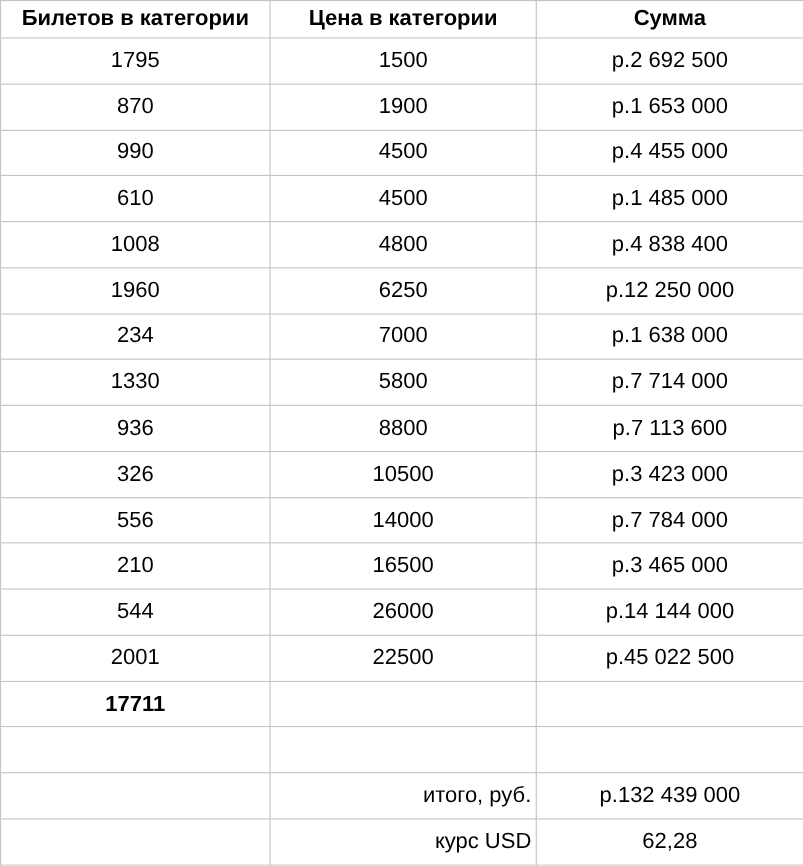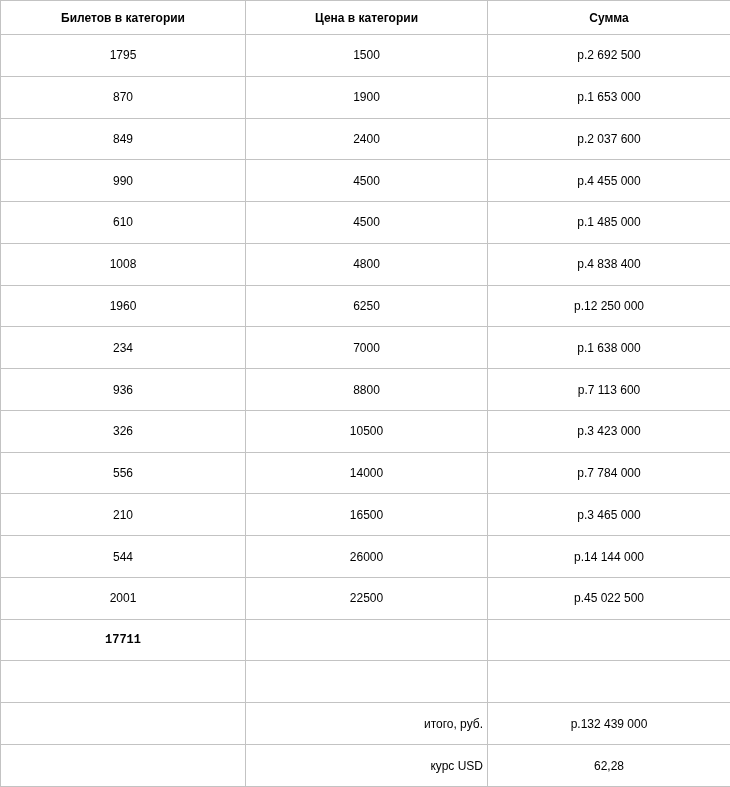--- a/index.html
+++ b/index.html
@@ -9,39 +9,39 @@
     width: 730px;
     height: 787px;
     overflow: hidden;
   }
   table {
     width: 730px;
     height: 787px;
     border-collapse: collapse;
     table-layout: fixed;
     font-family: "Liberation Sans", "DejaVu Sans", sans-serif;
-    font-size: 12px;
+    font-size: 20px;
     color: #000000;
     background: #ffffff;
   }
   col.c1 { width: 245px; }
   col.c2 { width: 242px; }
   col.c3 { width: 243px; }
   tr { height: 34px; }
   th, td {
     border: 1px solid #c3c3c3;
     text-align: center;
     vertical-align: middle;
     padding: 0 4px;
     overflow: hidden;
     white-space: nowrap;
     font-weight: normal;
   }
   th { font-weight: bold; }
-  td.bold { font-weight: bold; font-family: Liberation Mono, monospace; }
+  td.bold { font-weight: bold; }
   td.left { text-align: right; padding-left: 9px; }
 </style>
 </head>
 <body>
 
 <table>
   <colgroup>
     <col class="c1">
       <col class="c2">
       <col class="c3">
@@ -58,25 +58,20 @@
         <td>1795</td>
         <td>1500</td>
         <td>р.2 692 500</td>
       </tr>
       <tr>
         <td>870</td>
         <td>1900</td>
         <td>р.1 653 000</td>
       </tr>
       <tr>
-        <td>849</td>
-        <td>2400</td>
-        <td>р.2 037 600</td>
-      </tr>
-      <tr>
         <td>990</td>
         <td>4500</td>
         <td>р.4 455 000</td>
       </tr>
       <tr>
         <td>610</td>
         <td>4500</td>
         <td>р.1 485 000</td>
       </tr>
       <tr>
@@ -86,20 +81,25 @@
       </tr>
       <tr>
         <td>1960</td>
         <td>6250</td>
         <td>р.12 250 000</td>
       </tr>
       <tr>
         <td>234</td>
         <td>7000</td>
         <td>р.1 638 000</td>
+      </tr>
+      <tr>
+        <td>1330</td>
+        <td>5800</td>
+        <td>р.7 714 000</td>
       </tr>
       <tr>
         <td>936</td>
         <td>8800</td>
         <td>р.7 113 600</td>
       </tr>
       <tr>
         <td>326</td>
         <td>10500</td>
         <td>р.3 423 000</td>

